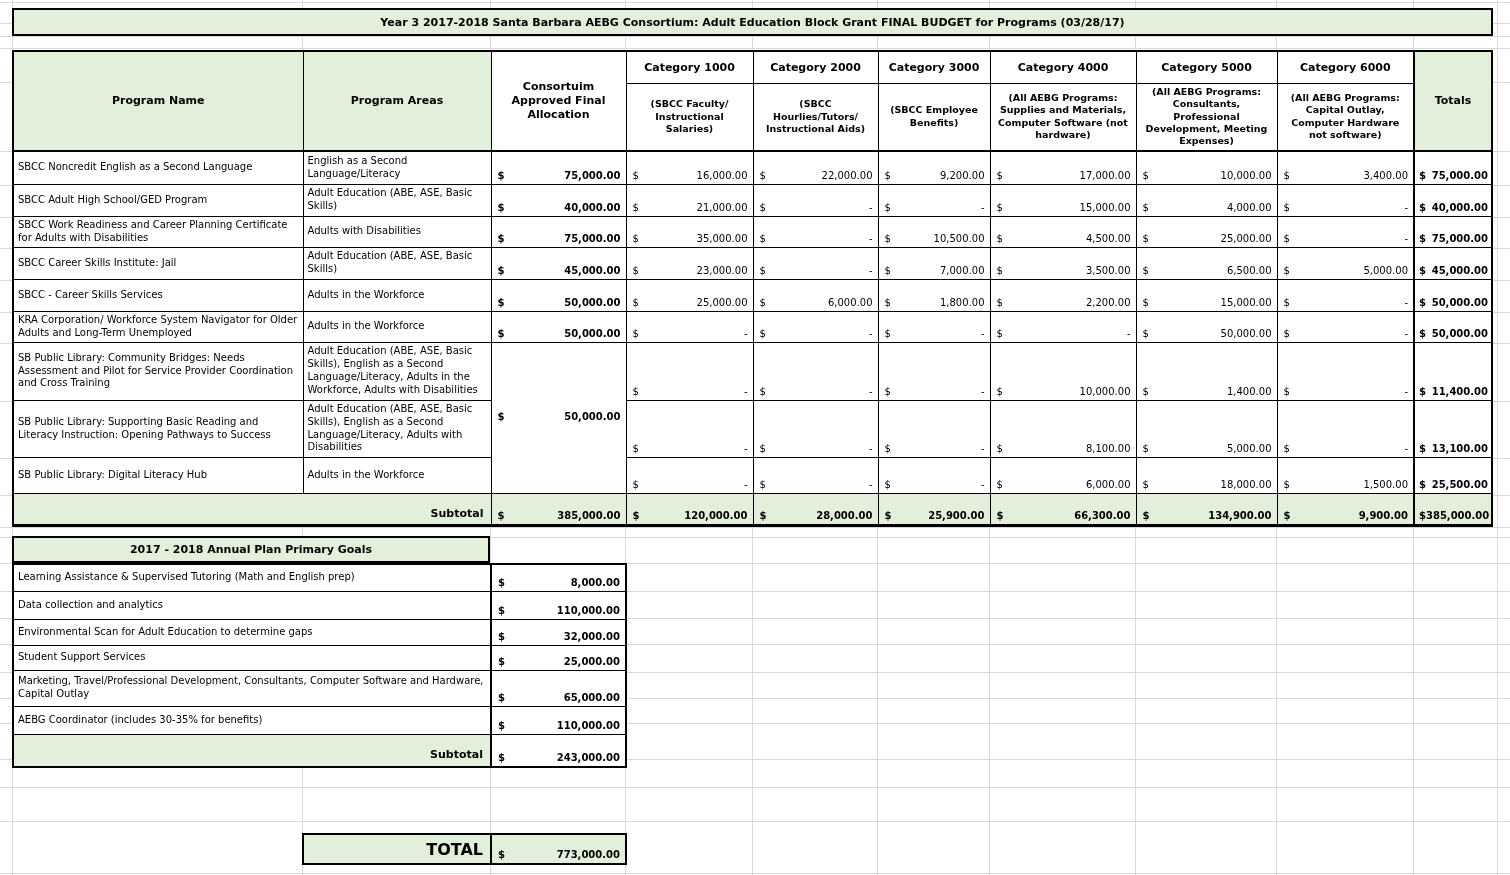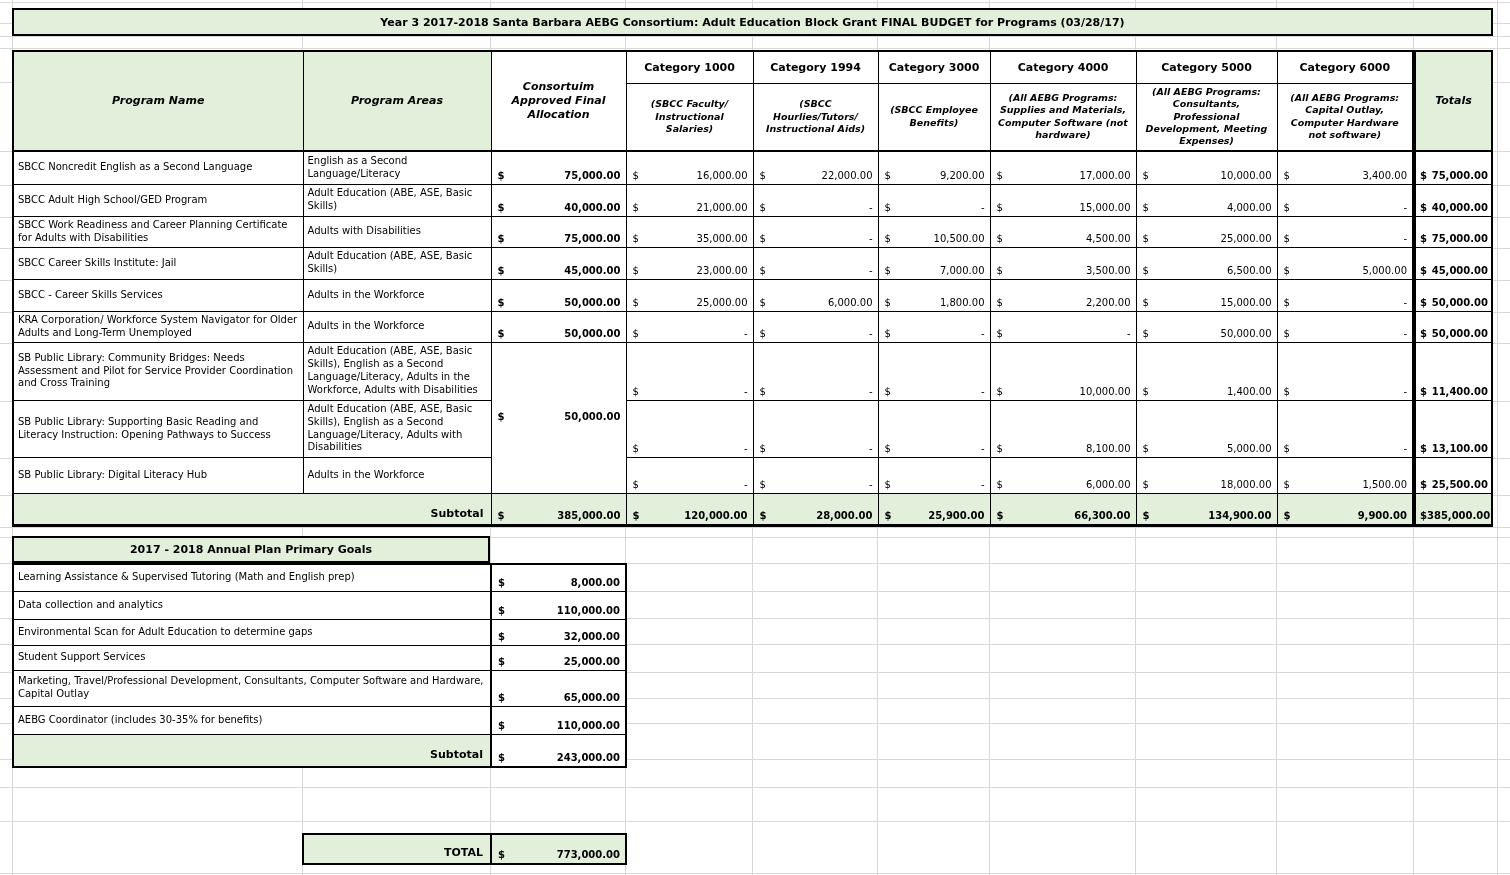--- a/index.html
+++ b/index.html
@@ -24,44 +24,44 @@
 
   table.main  { left:12px; top:50px;  width:1479px; border:2px solid #000; }
   table.goals { left:12px; top:563px; width:613px;  border:2px solid #000; }
   table.totalbox { left:302px; top:833px; width:323px; border:2px solid #000; }
 
   .green { background:#e2efda; }
 
   th.hname { font-weight:bold; font-size:11px; text-align:center; vertical-align:middle; padding:2px 5px; line-height:1.25; }
   th.hcat  { font-weight:bold; font-size:11px; text-align:center; vertical-align:middle; padding:2px 3px; }
   th.hsub  { font-weight:bold; font-size:9.5px; text-align:center; vertical-align:middle; padding:2px 4px; line-height:1.3; }
-  tr.hrow2 th, th.hdeep { border-bottom:2px solid #000;font-style:italic; }
+  tr.hrow2 th, th.hdeep { border-bottom:2px solid #000; }
 
   td.name { font-size:10px; text-align:left; vertical-align:middle; padding:2px 4px; line-height:1.28; }
 
   td.money { vertical-align:bottom; }
   td.money .m { display:flex; justify-content:space-between; align-items:flex-end; padding:1px 5px 3px 6px; font-size:10px; line-height:1.1; }
   td.money.bold .m { font-weight:bold; }
   td.mid { vertical-align:middle; }
-  td.totalcol, th.totalcol { border-left:4px solid #000000; }
+  td.totalcol, th.totalcol { border-left:2px solid #000000; }
   td.totalcol .m { padding:1px 3px 3px 4px; }
 
   tr.srow td { background:#e2efda; border-bottom:3px solid #000; }
   td.sublabel { font-weight:bold; font-size:11px; text-align:right; vertical-align:bottom; padding:2px 7px 4px; }
 
   .goals-header {
     position:absolute; left:12px; top:536px; width:478px; height:27px;
     background:#e2efda; border:2px solid #000; z-index:2;
     display:flex; align-items:center; justify-content:center;
     font-weight:bold; font-size:11px;
   }
   td.gdesc { font-size:10px; vertical-align:middle; padding:2px 4px; line-height:1.28; border-right:2px solid #000; }
   td.gsublabel { background:#e2efda; font-weight:bold; font-size:11px; text-align:right; vertical-align:bottom; padding:2px 7px 4px; }
 
-  td.tlabel { background:#e2efda; font-weight:bold; font-size:11px; text-align:right; vertical-align:bottom; padding:2px 7px 4px; border-right:2px solid #000; }
+  td.tlabel { background:#e2efda; font-weight:bold; font-size:16px; text-align:right; vertical-align:bottom; padding:2px 7px 4px; border-right:2px solid #000; }
   table.totalbox td.money .m { font-weight:bold; }
 </style>
 </head>
 <body>
 
 <div id="gridlines">
     <div class="hline" style="top: 2px;"></div>
     <div class="hline" style="top: 23px;"></div>
     <div class="hline" style="top: 36px;"></div>
     <div class="hline" style="top: 48px;"></div>
@@ -118,21 +118,21 @@
       <col style="width:141px">
       <col style="width:137px">
     <col style="width:78px">
   </colgroup>
   <tbody>
   <tr style="height:32px">
     <th class="hname green hdeep" rowspan="2">Program Name</th>
     <th class="hname green hdeep" rowspan="2">Program Areas</th>
     <th class="hname hdeep" rowspan="2">Consortuim Approved Final Allocation</th>
     <th class="hcat">Category 1000</th>
-    <th class="hcat">Category 1994</th>
+    <th class="hcat">Category 2000</th>
     <th class="hcat">Category 3000</th>
     <th class="hcat">Category 4000</th>
     <th class="hcat">Category 5000</th>
     <th class="hcat">Category 6000</th>
     <th class="hname green hdeep totalcol" rowspan="2">Totals</th>
   </tr>
   <tr class="hrow2" style="height:68px">
     <th class="hsub">(SBCC Faculty/ Instructional Salaries)</th>
     <th class="hsub">(SBCC Hourlies/Tutors/ Instructional Aids)</th>
     <th class="hsub">(SBCC Employee Benefits)</th>

